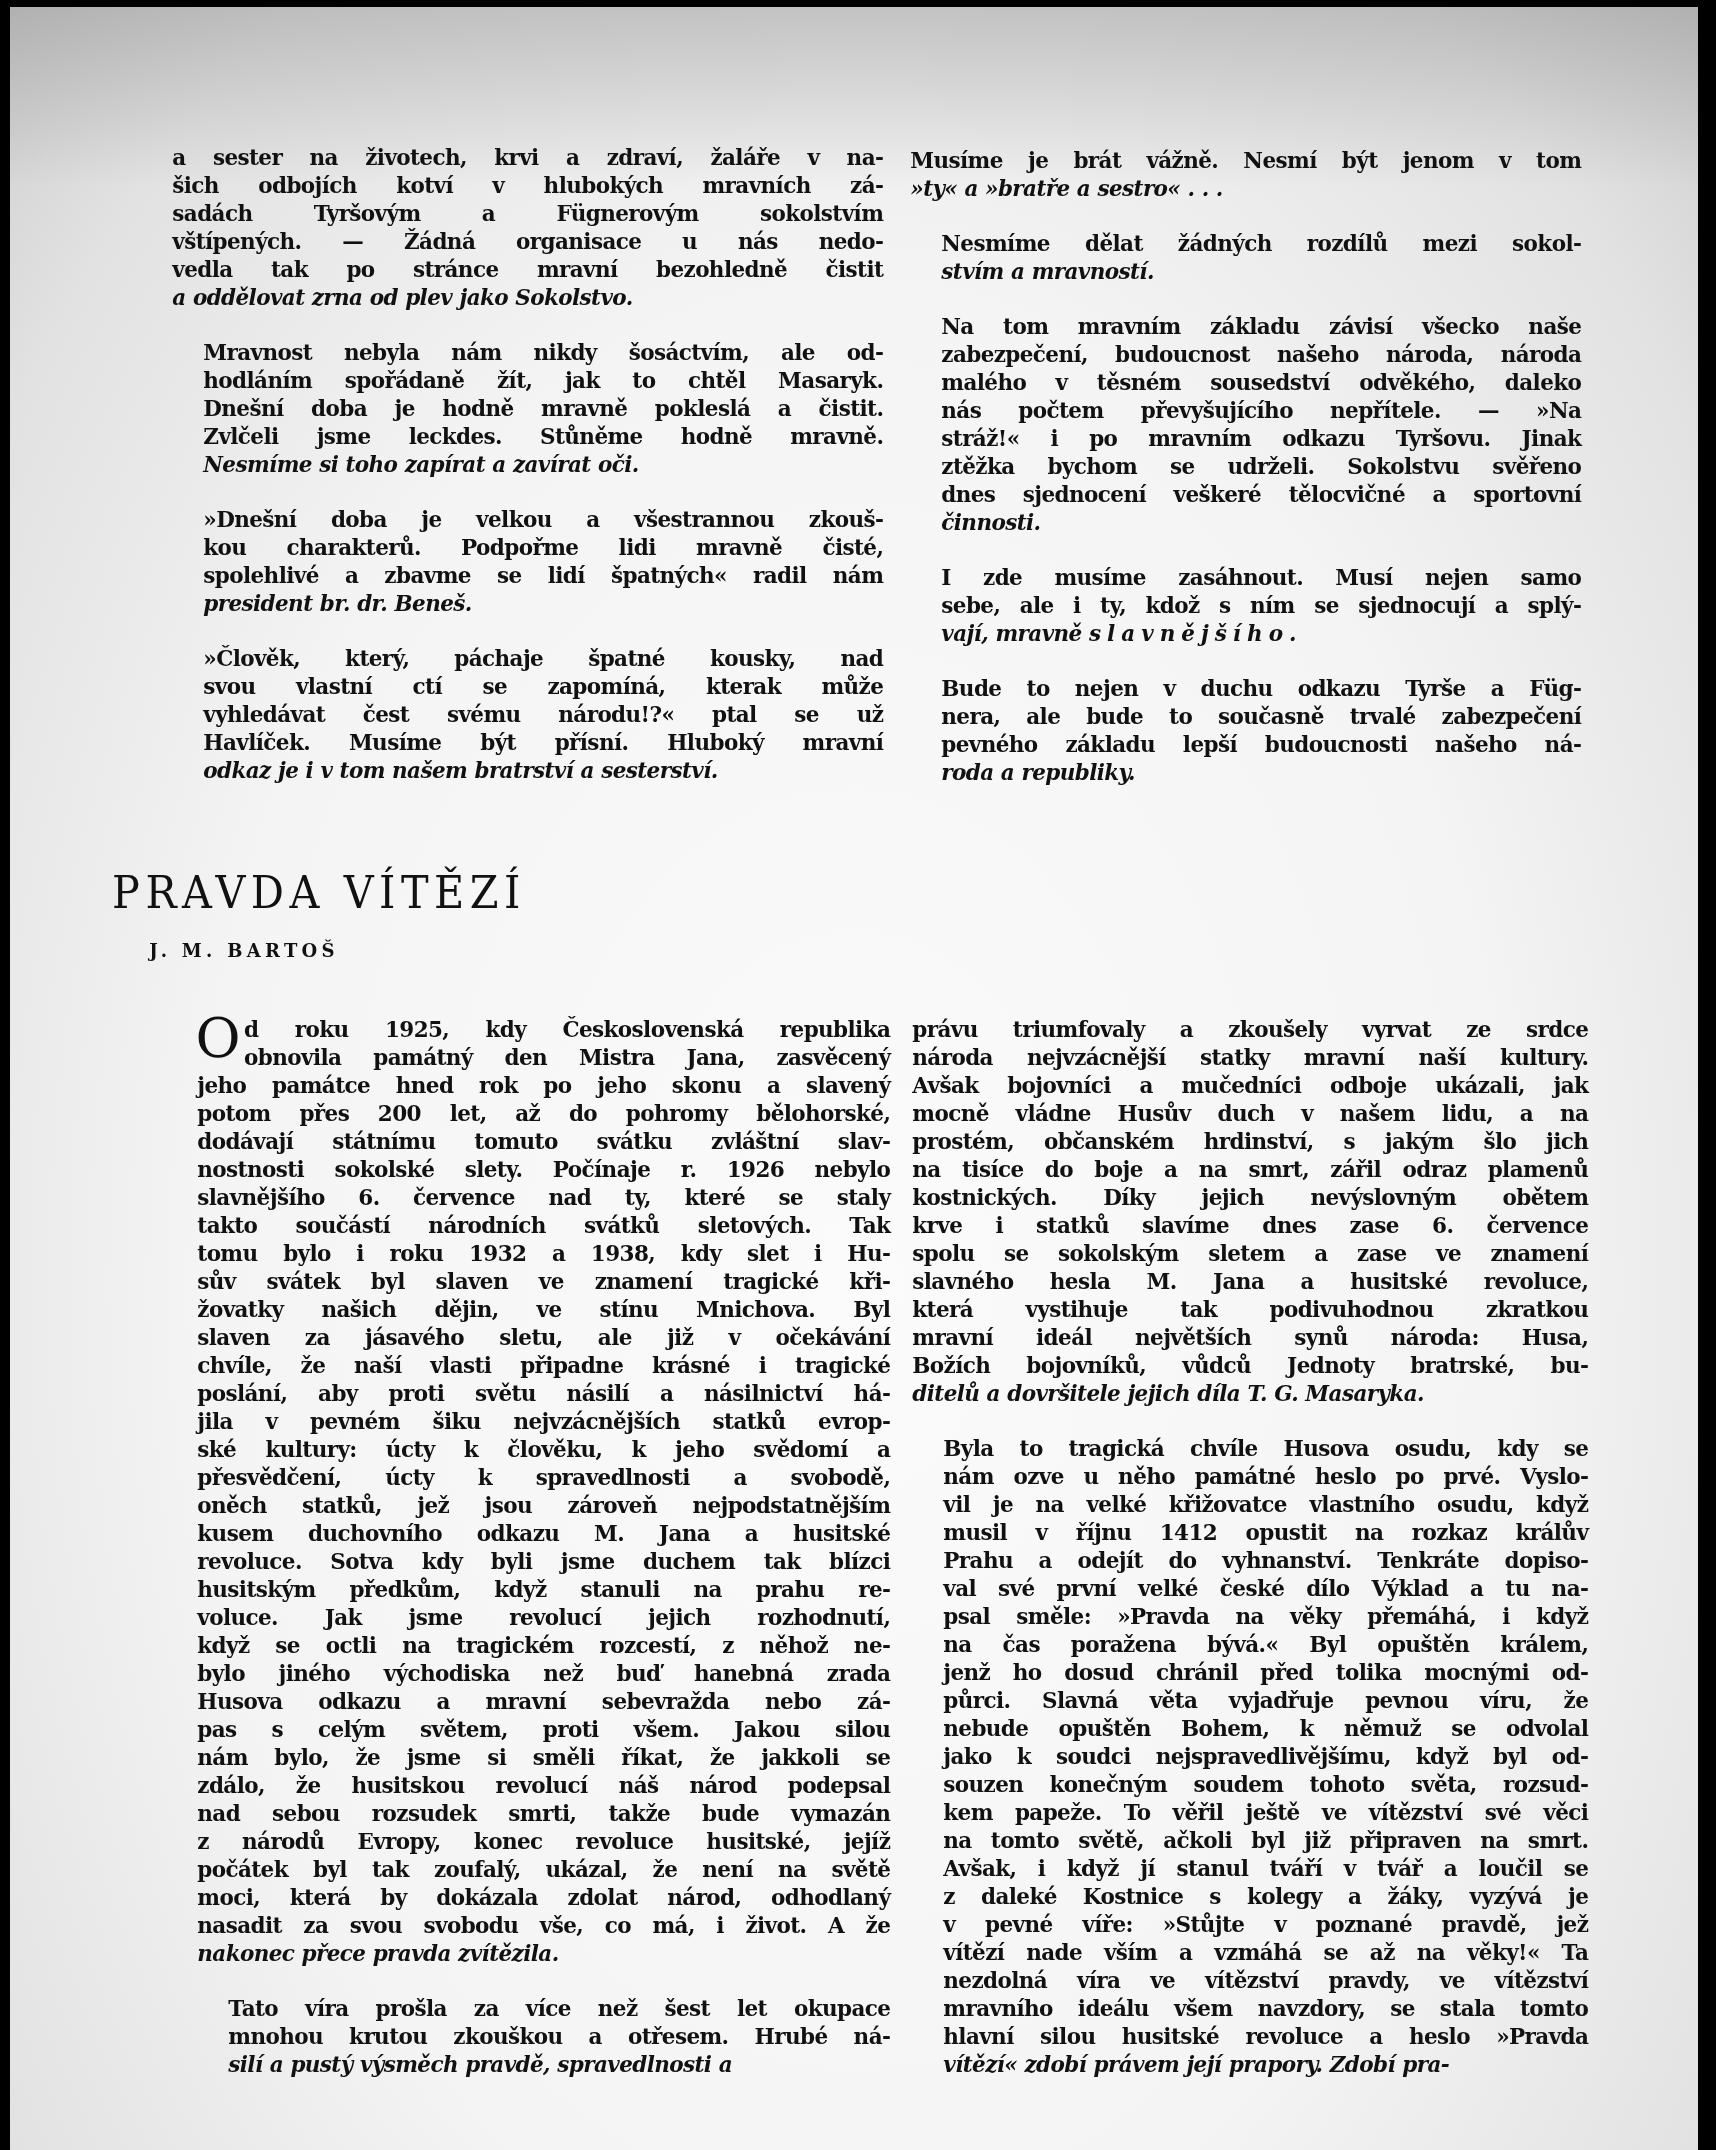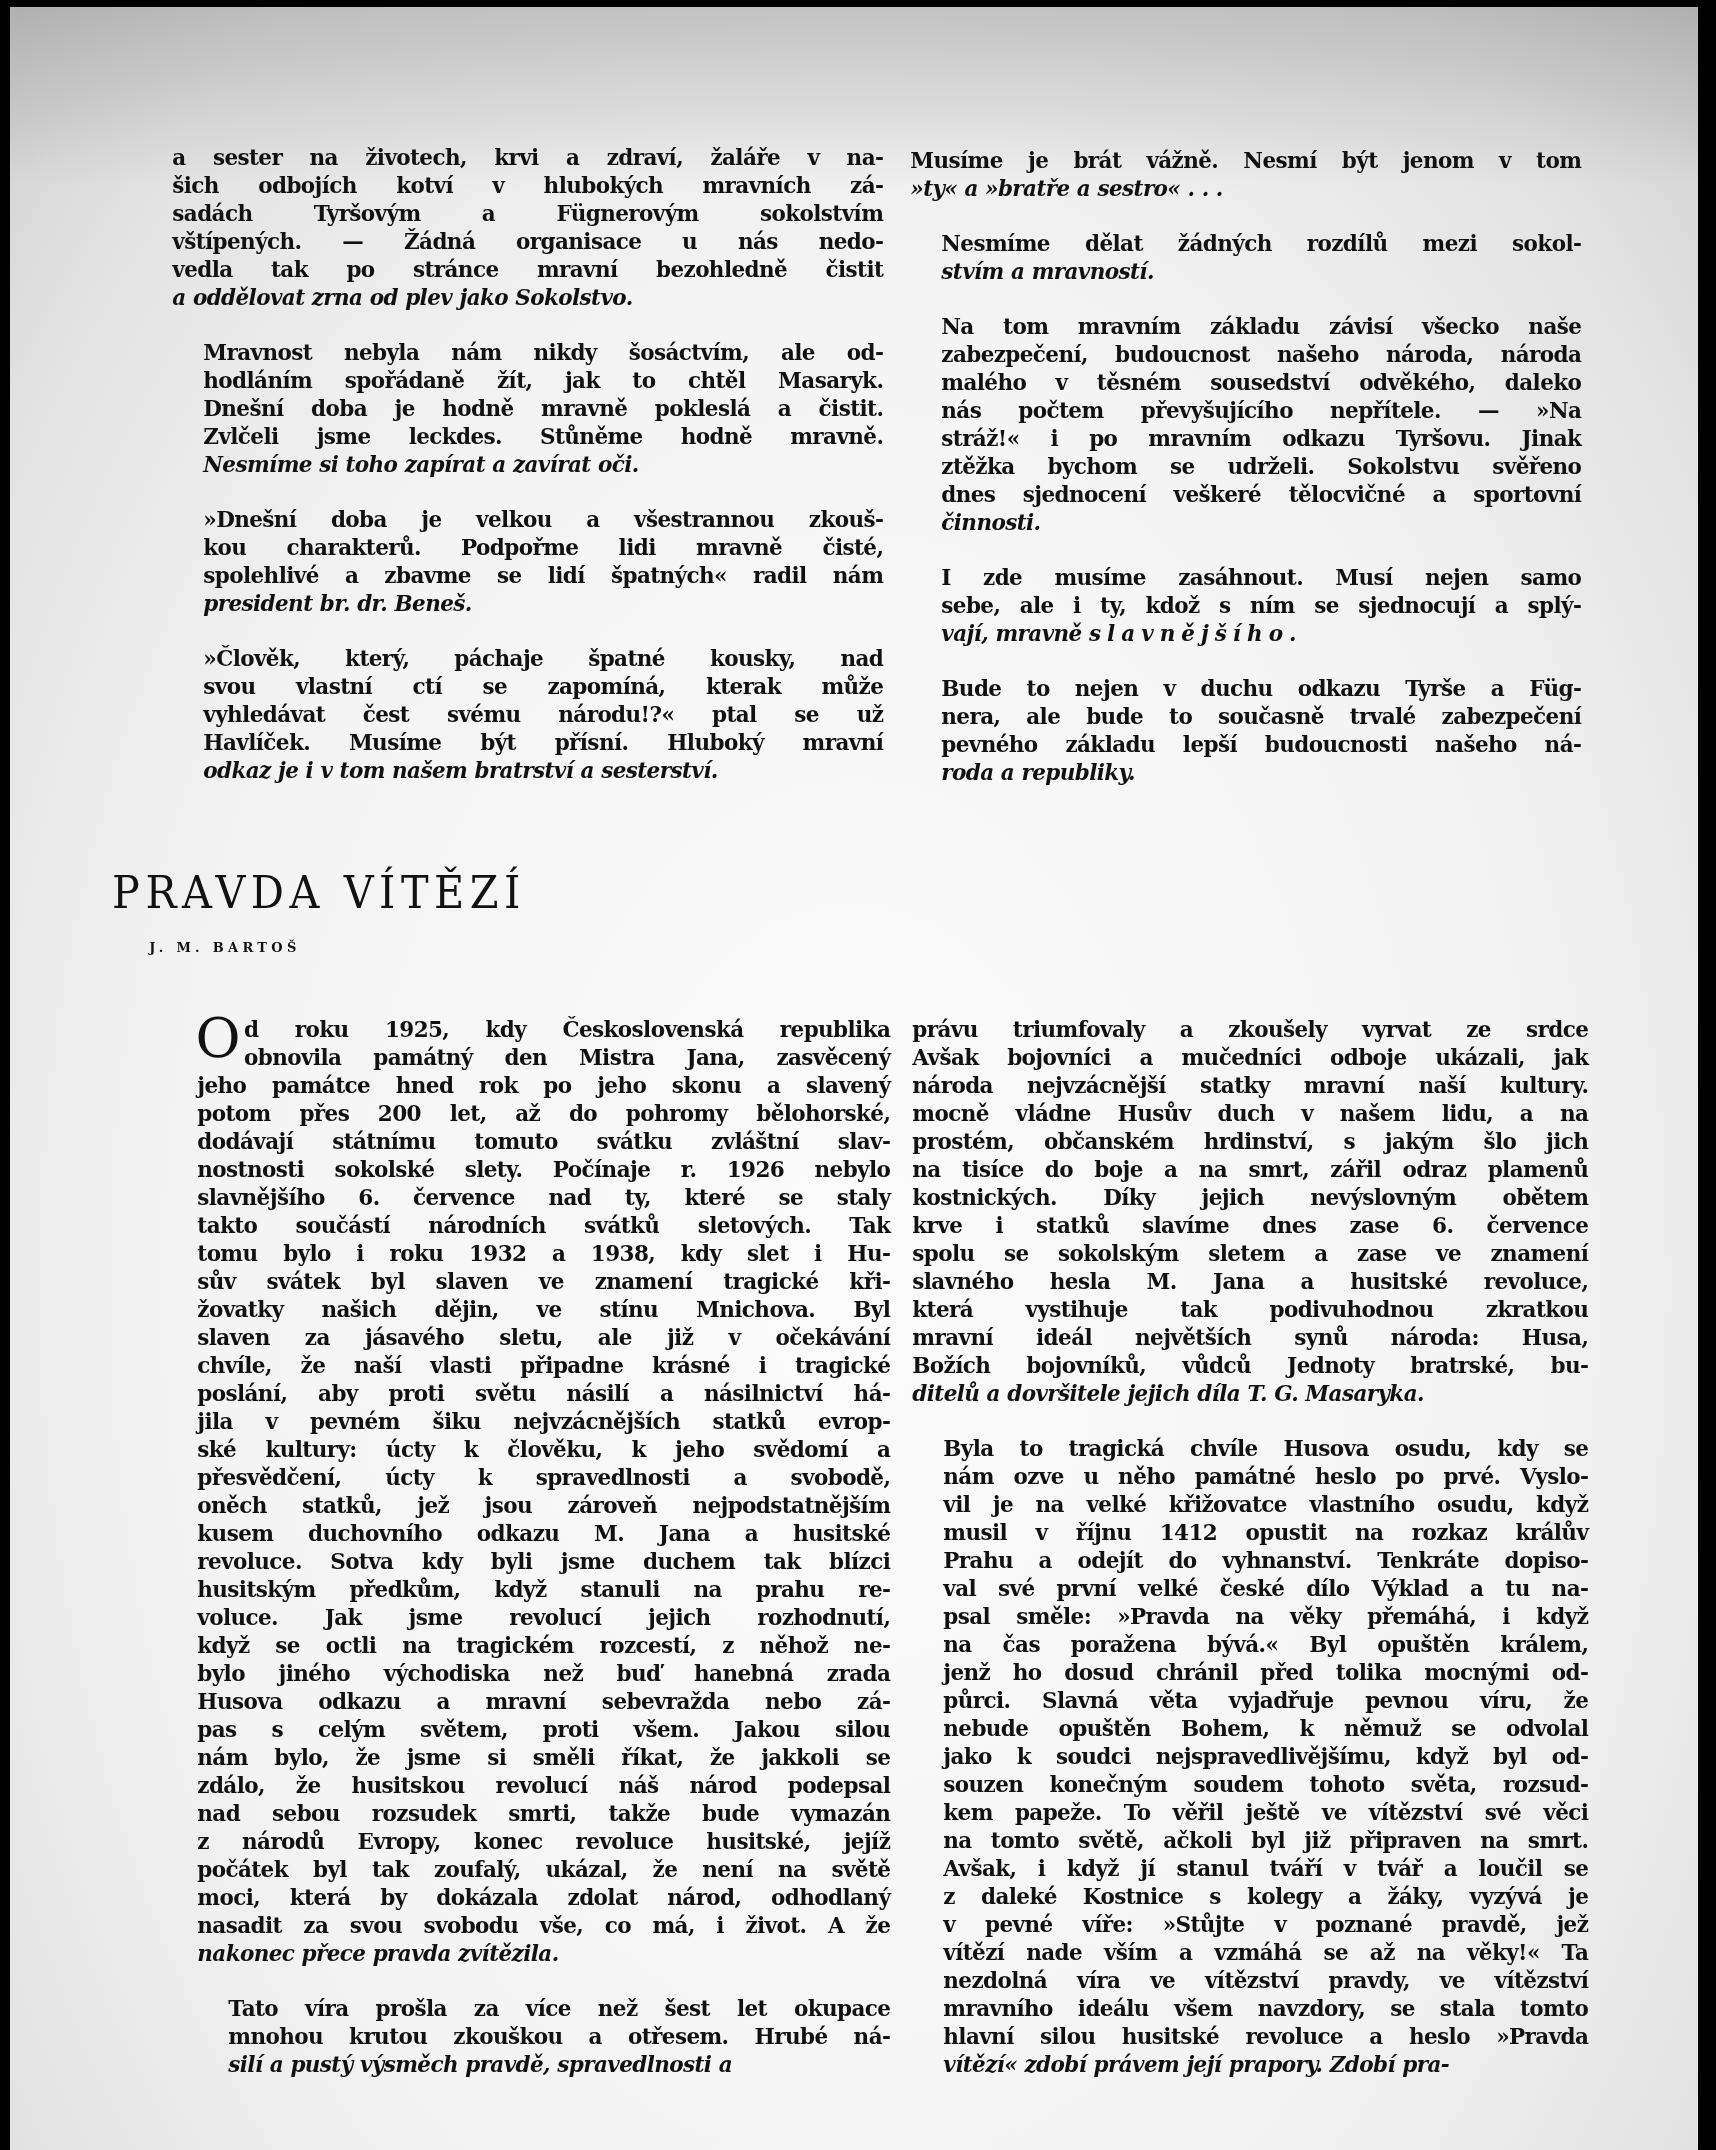--- a/index.html
+++ b/index.html
@@ -40,21 +40,21 @@
   .title {
     position: absolute; left: 102px; top: 859px;
     font-family: "DejaVu Serif", "Liberation Serif", serif;
     font-weight: normal; font-size: 45px; letter-spacing: 6px;
     color: #111; transform: scaleX(0.92); transform-origin: 0 0;
     white-space: nowrap;
   }
   .author {
     position: absolute; left: 139px; top: 933px;
     font-family: "DejaVu Serif", "Liberation Serif", serif;
-    font-weight: bold; font-size: 13px; letter-spacing: 4.3px; color: #111;
+    font-weight: bold; font-size: 18px; letter-spacing: 4.3px; color: #111;
     white-space: nowrap;
   }
   .dropcap {
     float: left; font-size: 55px; line-height: 43px; font-weight: normal;
     margin: 0.9px 3.4px 0 -1.7px; letter-spacing: 0;
   }
   .spaced { letter-spacing: 6px; }
 </style>
 </head>
 <body>
@@ -167,22 +167,22 @@
       <p class="ind">
         <span class="line">Tato víra prošla za více než šest let okupace</span>
         <span class="line">mnohou krutou zkouškou a otřesem. Hrubé ná-</span>
         <span class="line last">silí a pustý výsměch pravdě, spravedlnosti a</span>
       </p>
     </div>
 
   <div class="col bot-right">
       <p>
         <span class="line">právu triumfovaly a zkoušely vyrvat ze srdce</span>
+        <span class="line">národa nejvzácnější statky mravní naší kultury.</span>
         <span class="line">Avšak bojovníci a mučedníci odboje ukázali, jak</span>
-        <span class="line">národa nejvzácnější statky mravní naší kultury.</span>
         <span class="line">mocně vládne Husův duch v našem lidu, a na</span>
         <span class="line">prostém, občanském hrdinství, s jakým šlo jich</span>
         <span class="line">na tisíce do boje a na smrt, zářil odraz plamenů</span>
         <span class="line">kostnických. Díky jejich nevýslovným obětem</span>
         <span class="line">krve i statků slavíme dnes zase 6. července</span>
         <span class="line">spolu se sokolským sletem a zase ve znamení</span>
         <span class="line">slavného hesla M. Jana a husitské revoluce,</span>
         <span class="line">která vystihuje tak podivuhodnou zkratkou</span>
         <span class="line">mravní ideál největších synů národa: Husa,</span>
         <span class="line">Božích bojovníků, vůdců Jednoty bratrské, bu-</span>

